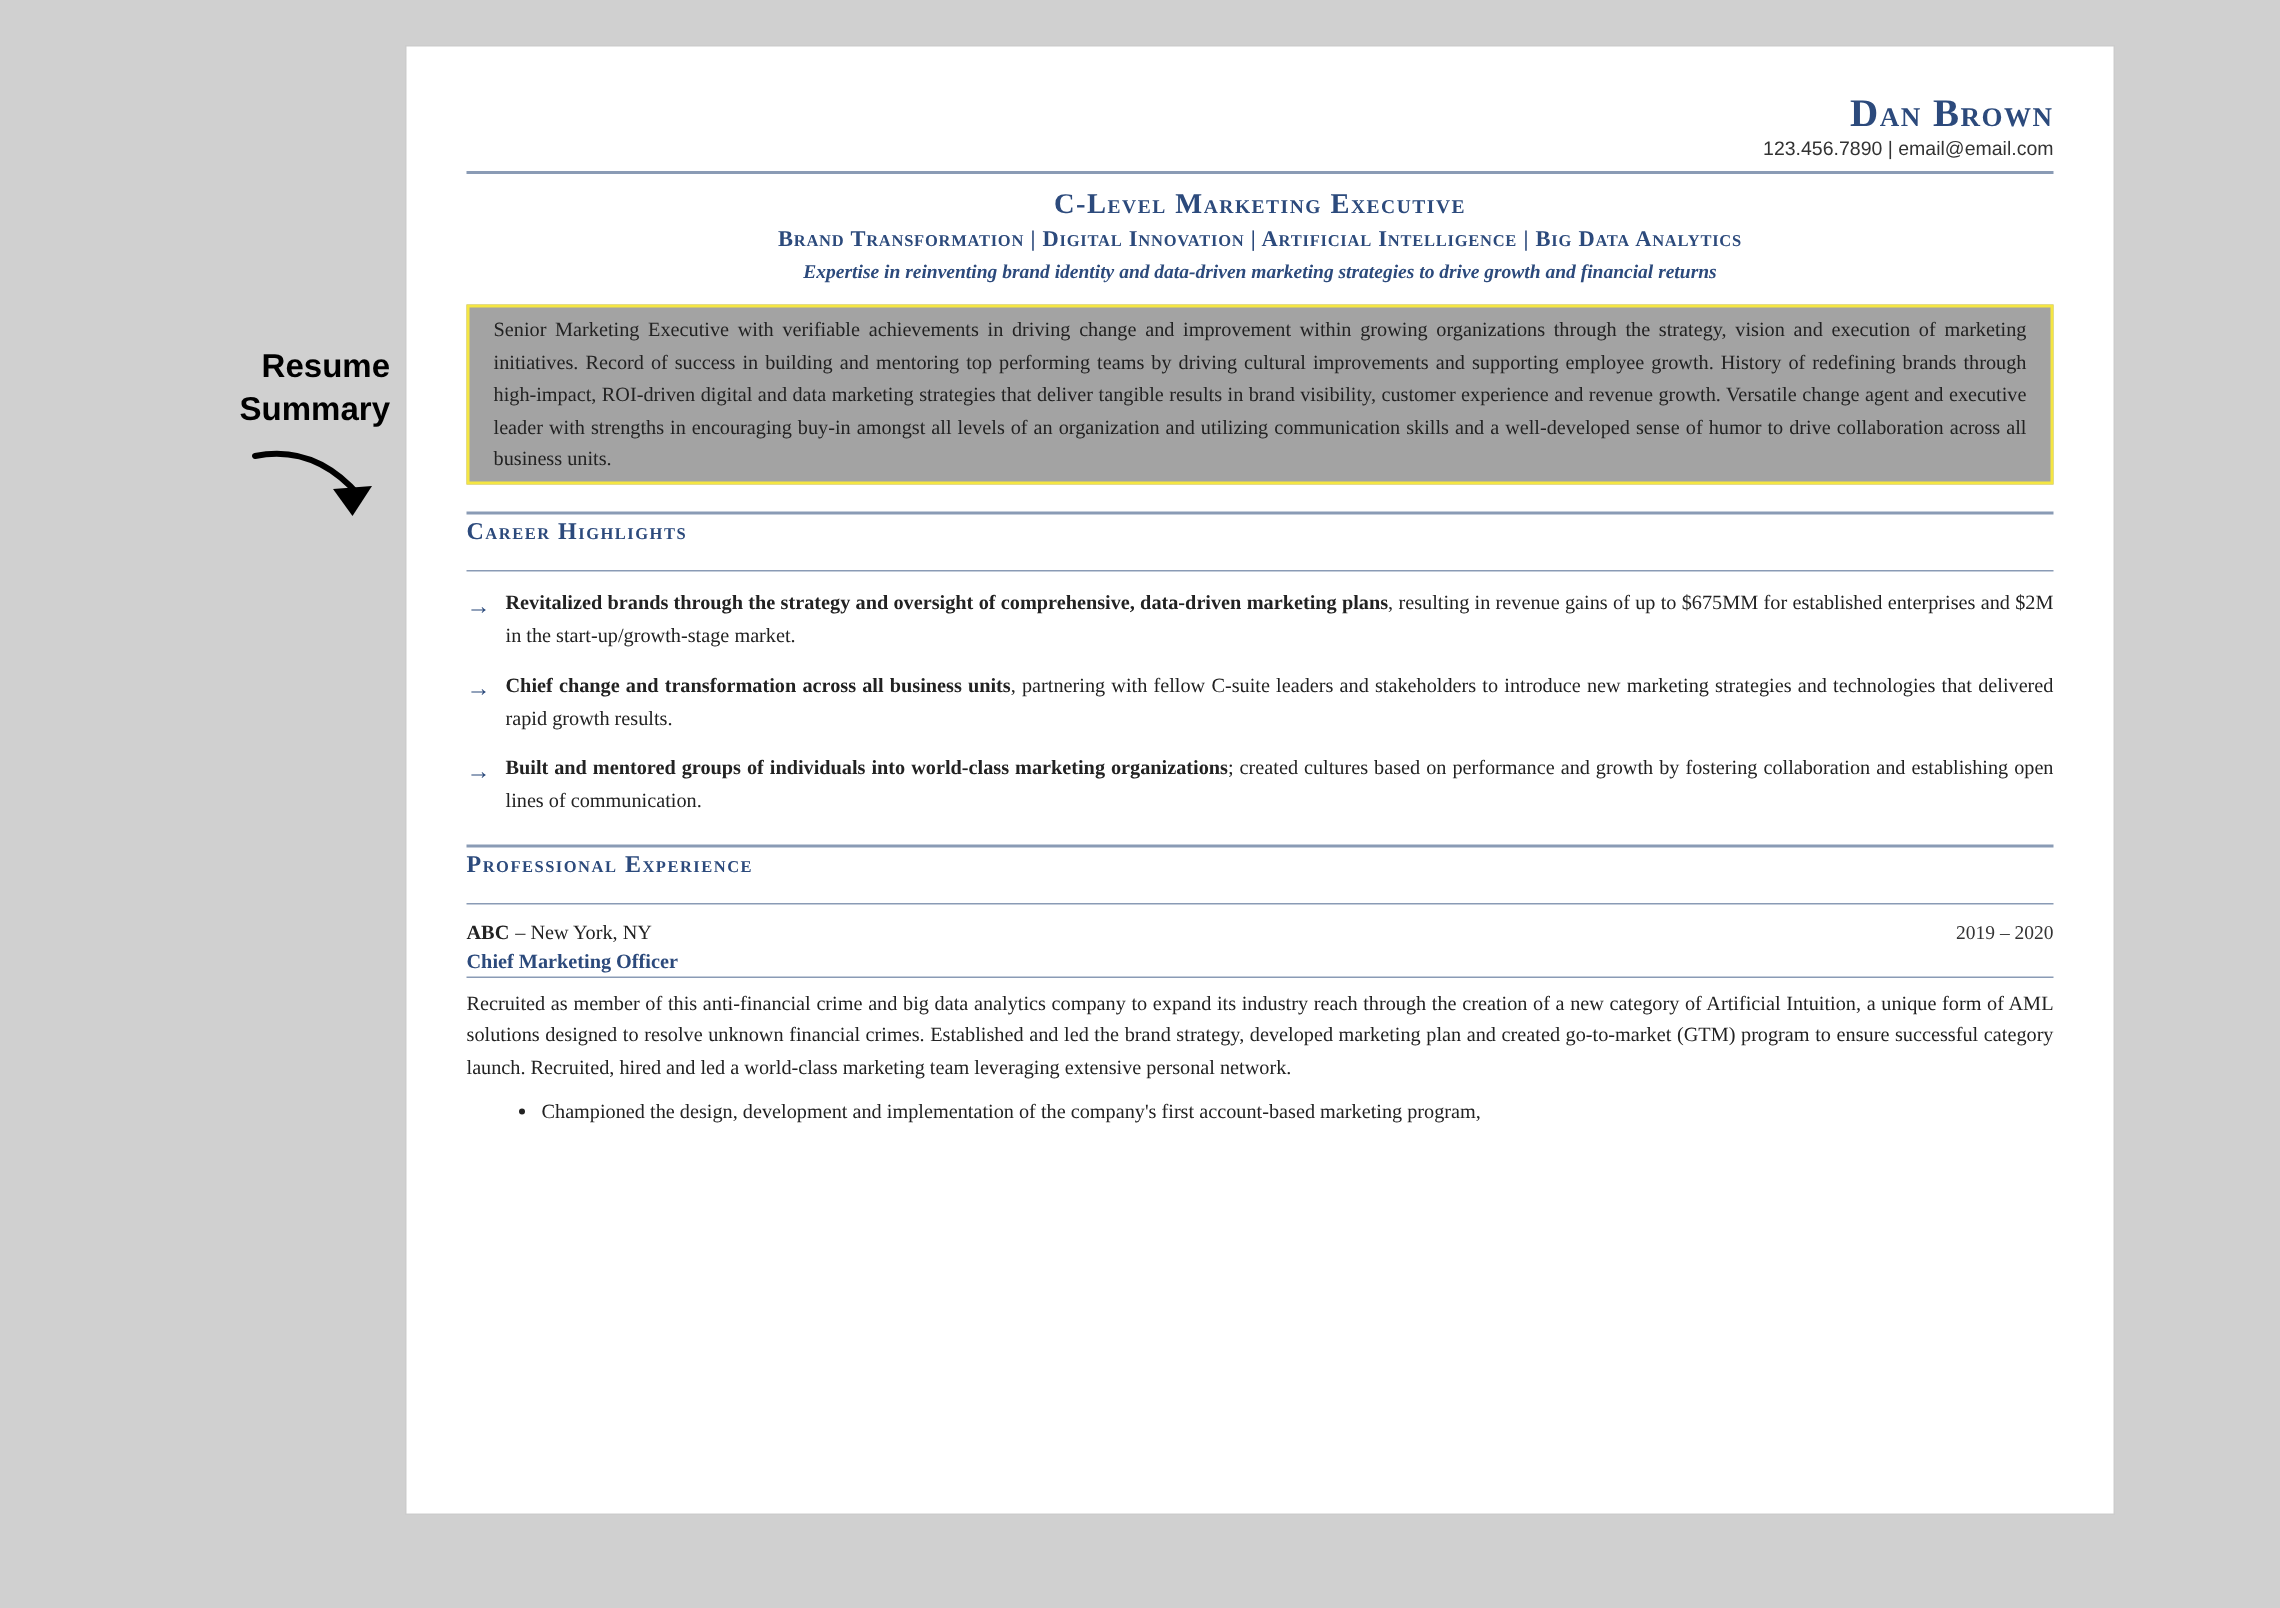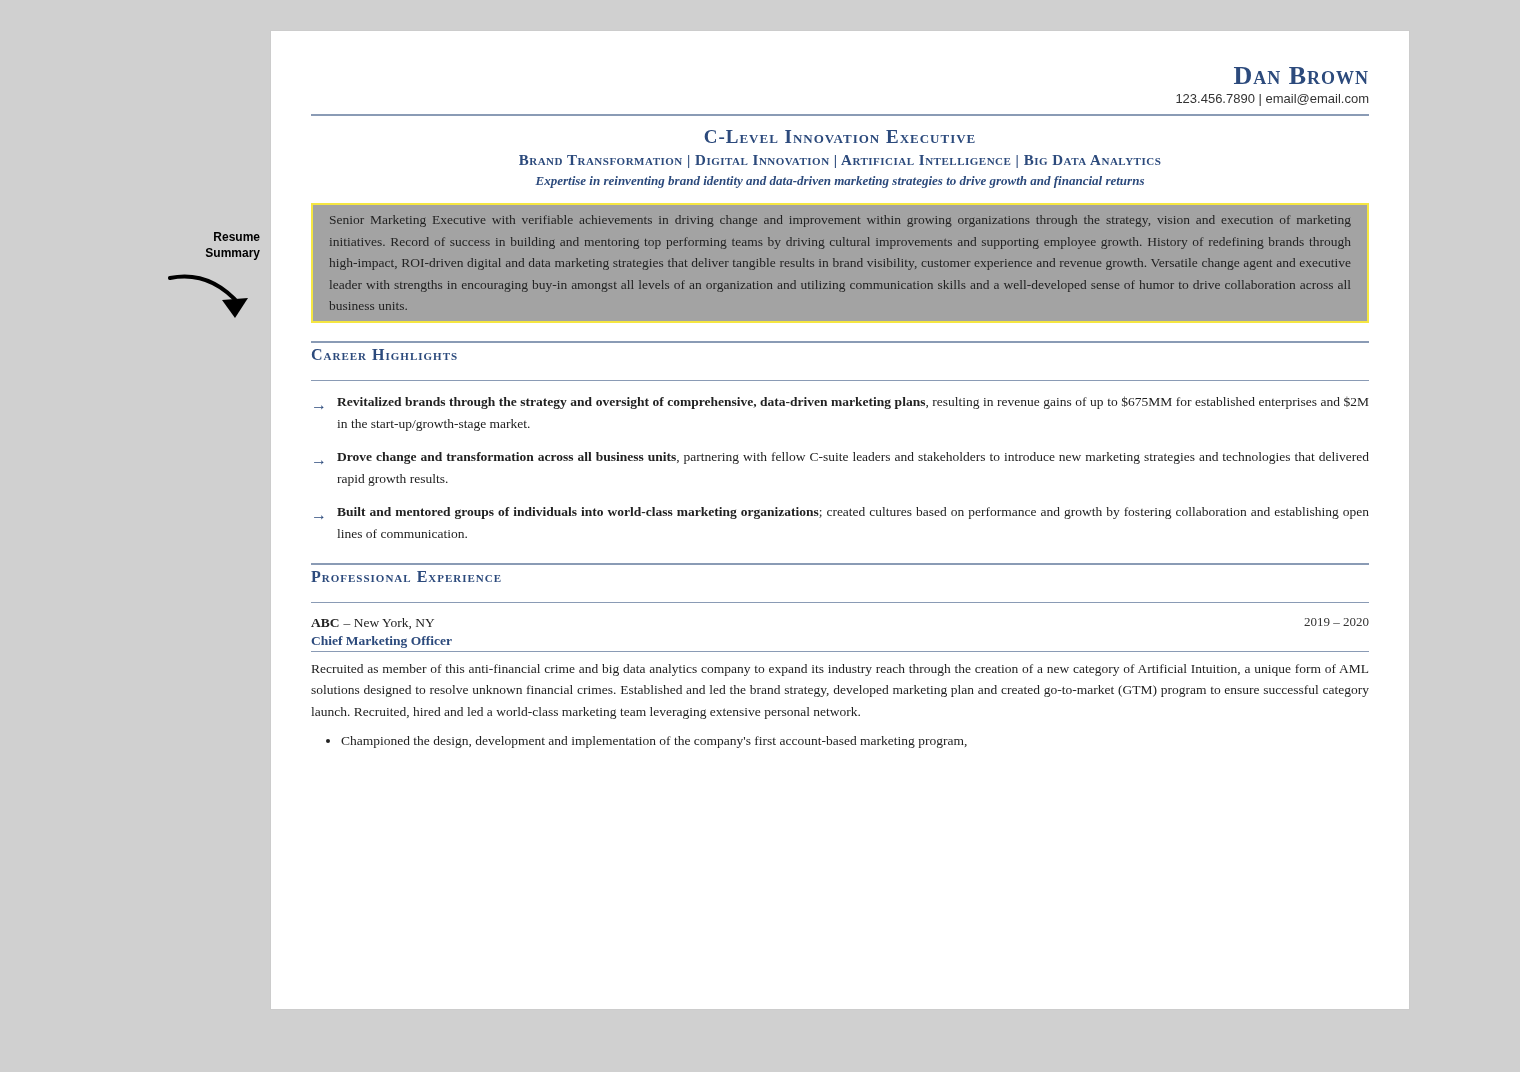--- a/index.html
+++ b/index.html
@@ -196,37 +196,38 @@
     .exp-bullets {
       list-style: disc;
       padding-left: 30px;
     }
 
     .exp-bullets li {
       font-size: 13.5px;
       line-height: 1.6;
       color: #222;
       text-align: justify;
+      margin-left: 20px;
     }
 
     
     .annotation-area {
       display: flex;
       flex-direction: column;
       align-items: flex-end;
       padding-top: 200px;
       padding-right: 10px;
       min-width: 160px;
       flex-shrink: 0;
     }
 
     .annotation-text {
       font-family: Arial, sans-serif;
       font-weight: bold;
-      font-size: 12px;
+      font-size: 22px;
       color: #000;
       text-align: right;
       line-height: 1.3;
       margin-bottom: 5px;
     }
   </style>
 </head>
 <body>
 
 <div class="outer-wrapper">
@@ -248,21 +249,21 @@
   </div>
 
   <div class="resume-doc">
 
     <div class="resume-header">
       <span class="name-title">Dan Brown</span>
       <span class="contact-info">123.456.7890  |  email@email.com</span>
     </div>
 
     <div class="title-section">
-      <div class="main-title">C-Level Innovation Executive</div>
+      <div class="main-title">C-Level Marketing Executive</div>
       <div class="subtitle-line">Brand Transformation | Digital Innovation | Artificial Intelligence | Big Data Analytics</div>
       <div class="expertise-line">Expertise in reinventing brand identity and data-driven marketing strategies to drive growth and financial returns</div>
     </div>
 
     <div class="summary-box">
       <span>Senior Marketing Executive with verifiable achievements in driving change and improvement within growing organizations through the strategy, vision and execution of marketing initiatives. Record of success in building and mentoring top performing teams by driving cultural improvements and supporting employee growth. History of redefining brands through high-impact, ROI-driven digital and data marketing strategies that deliver tangible results in brand visibility, customer experience and revenue growth. Versatile change agent and executive leader with strengths in encouraging buy-in amongst all levels of an organization and utilizing communication skills and a well-developed sense of humor to drive collaboration across all business units.</span>
     </div>
 
     <div>
       <hr class="section-line-top">
@@ -274,21 +275,21 @@
       <ul class="highlights-list">
         <li>
           <span class="arrow-bullet">→</span>
           <span>
             <span class="highlight-bold">Revitalized brands through the strategy and oversight of comprehensive, data-driven marketing plans</span><span>, resulting in revenue gains of up to $675MM for established enterprises and $2M in the start-up/growth-stage market.</span>
           </span>
         </li>
         <li>
           <span class="arrow-bullet">→</span>
           <span>
-            <span class="highlight-bold">Drove change and transformation across all business units</span><span>, partnering with fellow C-suite leaders and stakeholders to introduce new marketing strategies and technologies that delivered rapid growth results.</span>
+            <span class="highlight-bold">Chief change and transformation across all business units</span><span>, partnering with fellow C-suite leaders and stakeholders to introduce new marketing strategies and technologies that delivered rapid growth results.</span>
           </span>
         </li>
         <li>
           <span class="arrow-bullet">→</span>
           <span>
             <span class="highlight-bold">Built and mentored groups of individuals into world-class marketing organizations</span><span>; created cultures based on performance and growth by fostering collaboration and establishing open lines of communication.</span>
           </span>
         </li>
       </ul>
     </div>

